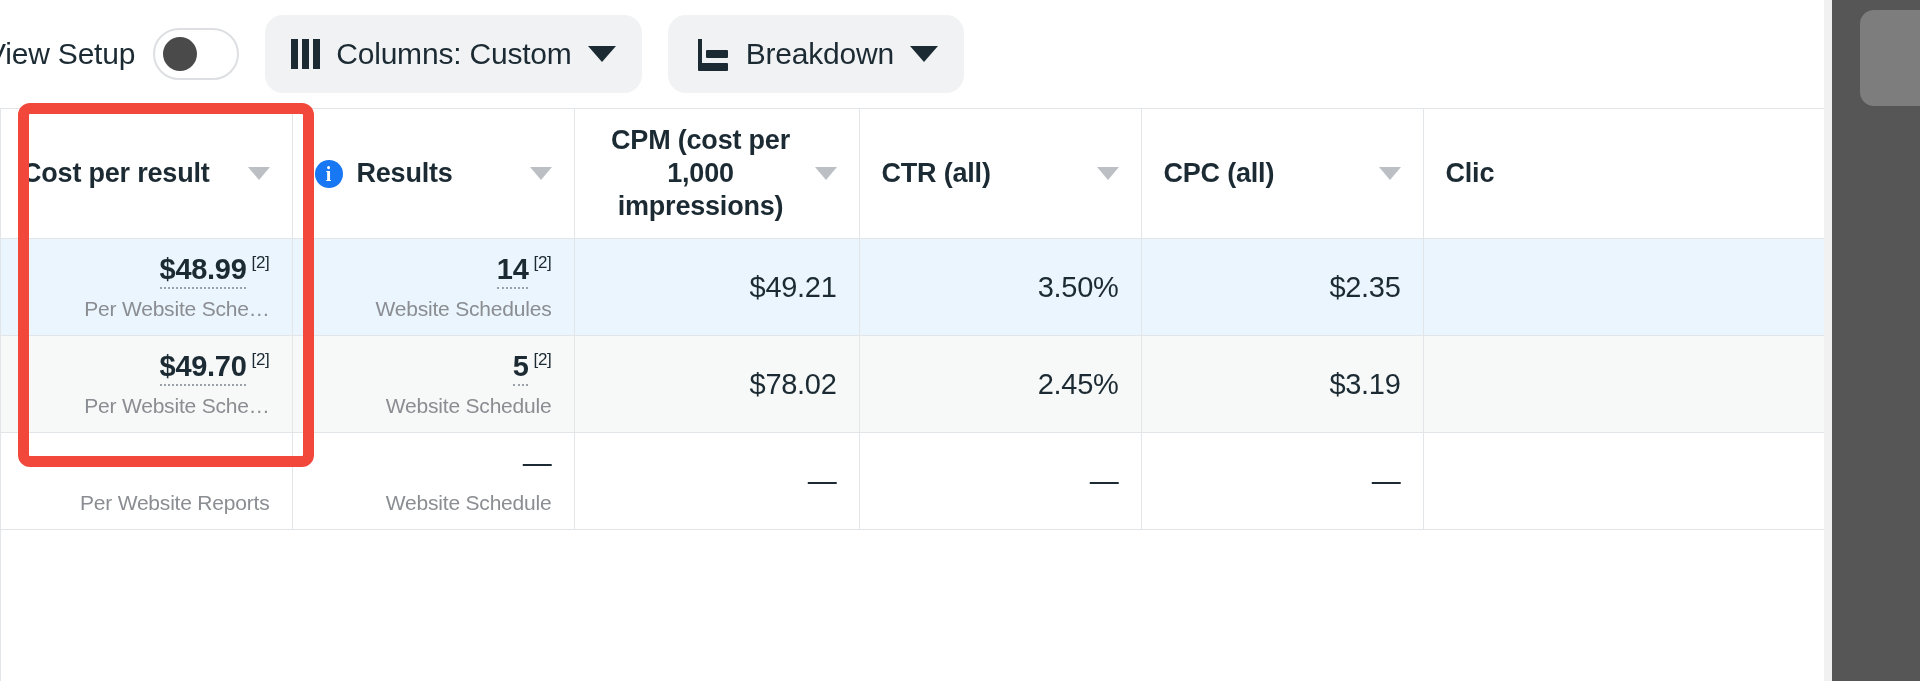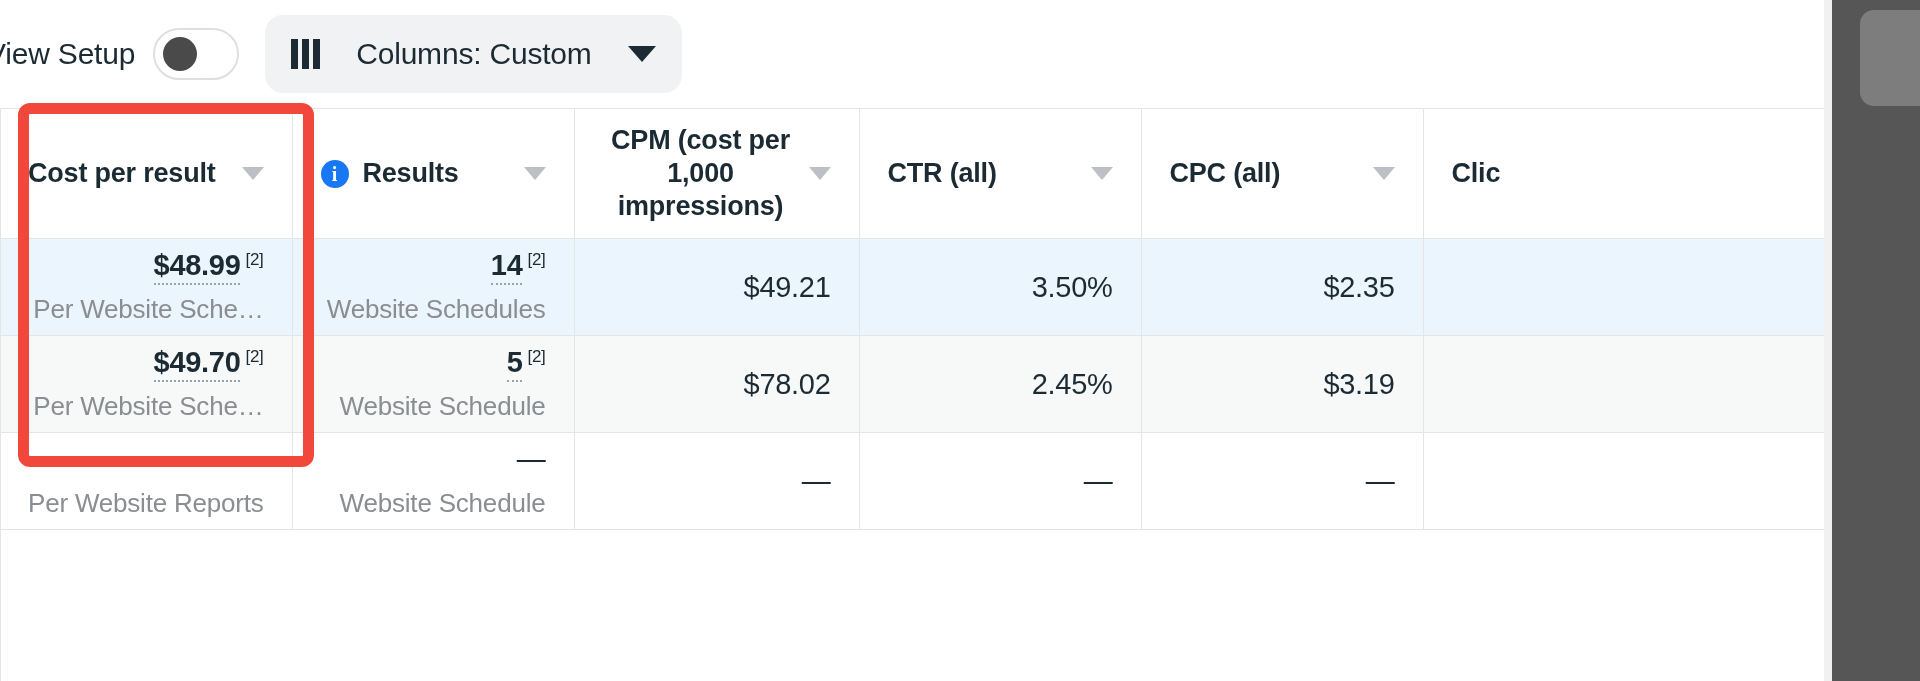--- a/index.html
+++ b/index.html
@@ -86,21 +86,21 @@
     background: #4a4a4a;
   }
 
   .tb-btn {
     height: 78px;
     background: #f1f2f3;
     border: none;
     border-radius: 18px;
     display: flex;
     align-items: center;
-    gap: 36px;
+    gap: 16px;
     padding: 0 26px;
     margin-left: 26px;
     cursor: pointer;
     flex: 0 0 auto;
   }
   .tb-btn-label {
     font-size: 30px;
     color: #1c2b33;
     white-space: nowrap;
     letter-spacing: -0.2px;
@@ -169,21 +169,21 @@
     overflow: hidden;
   }
   table.grid {
     border-collapse: collapse;
     table-layout: fixed;
     width: 1828px;
   }
   table.grid th, table.grid td {
     border-right: 1px solid #e3e6e8;
     border-bottom: 1px solid #e3e6e8;
-    padding: 10px;
+    padding: 4px;
     margin-top: 40px;
   }
 
   thead th {
     background: #ffffff;
     height: 130px;
     vertical-align: middle;
     border-top: 1px solid #e3e6e8;
   }
   .th-inner {
@@ -253,21 +253,21 @@
     padding-bottom: 2px;
     font-weight: bold;
   }
   .sup {
     font-size: 17px;
     color: #1c2b33;
     vertical-align: super;
     margin-left: 5px;
   }
   .cell-sub {
-    font-size: 26px;
+    font-size: 21px;
     color: #8a8d91;
     margin-top: 12px;
     letter-spacing: -0.2px;
     white-space: nowrap;
   }
   .dash {
     font-size: 29px;
     color: #1c2b33;
   }
 
@@ -310,20 +310,30 @@
     <button class="tb-btn">
       <span class="ic-columns">
         <i></i>
           <i></i>
           <i></i>
       </span>
       <span class="tb-btn-label">Columns: Custom</span>
       <span class="caret"></span>
     </button>
 
+    <button class="tb-btn">
+      <span class="ic-breakdown">
+        <b></b>
+          <i></i>
+          <i></i>
+          <i></i>
+      </span>
+      <span class="tb-btn-label">Breakdown</span>
+      <span class="caret"></span>
+    </button>
 
 
 
   </div>
 
   <div class="gutter"></div>
 
   <div class="table-wrap">
     <table class="grid">
       <colgroup>

